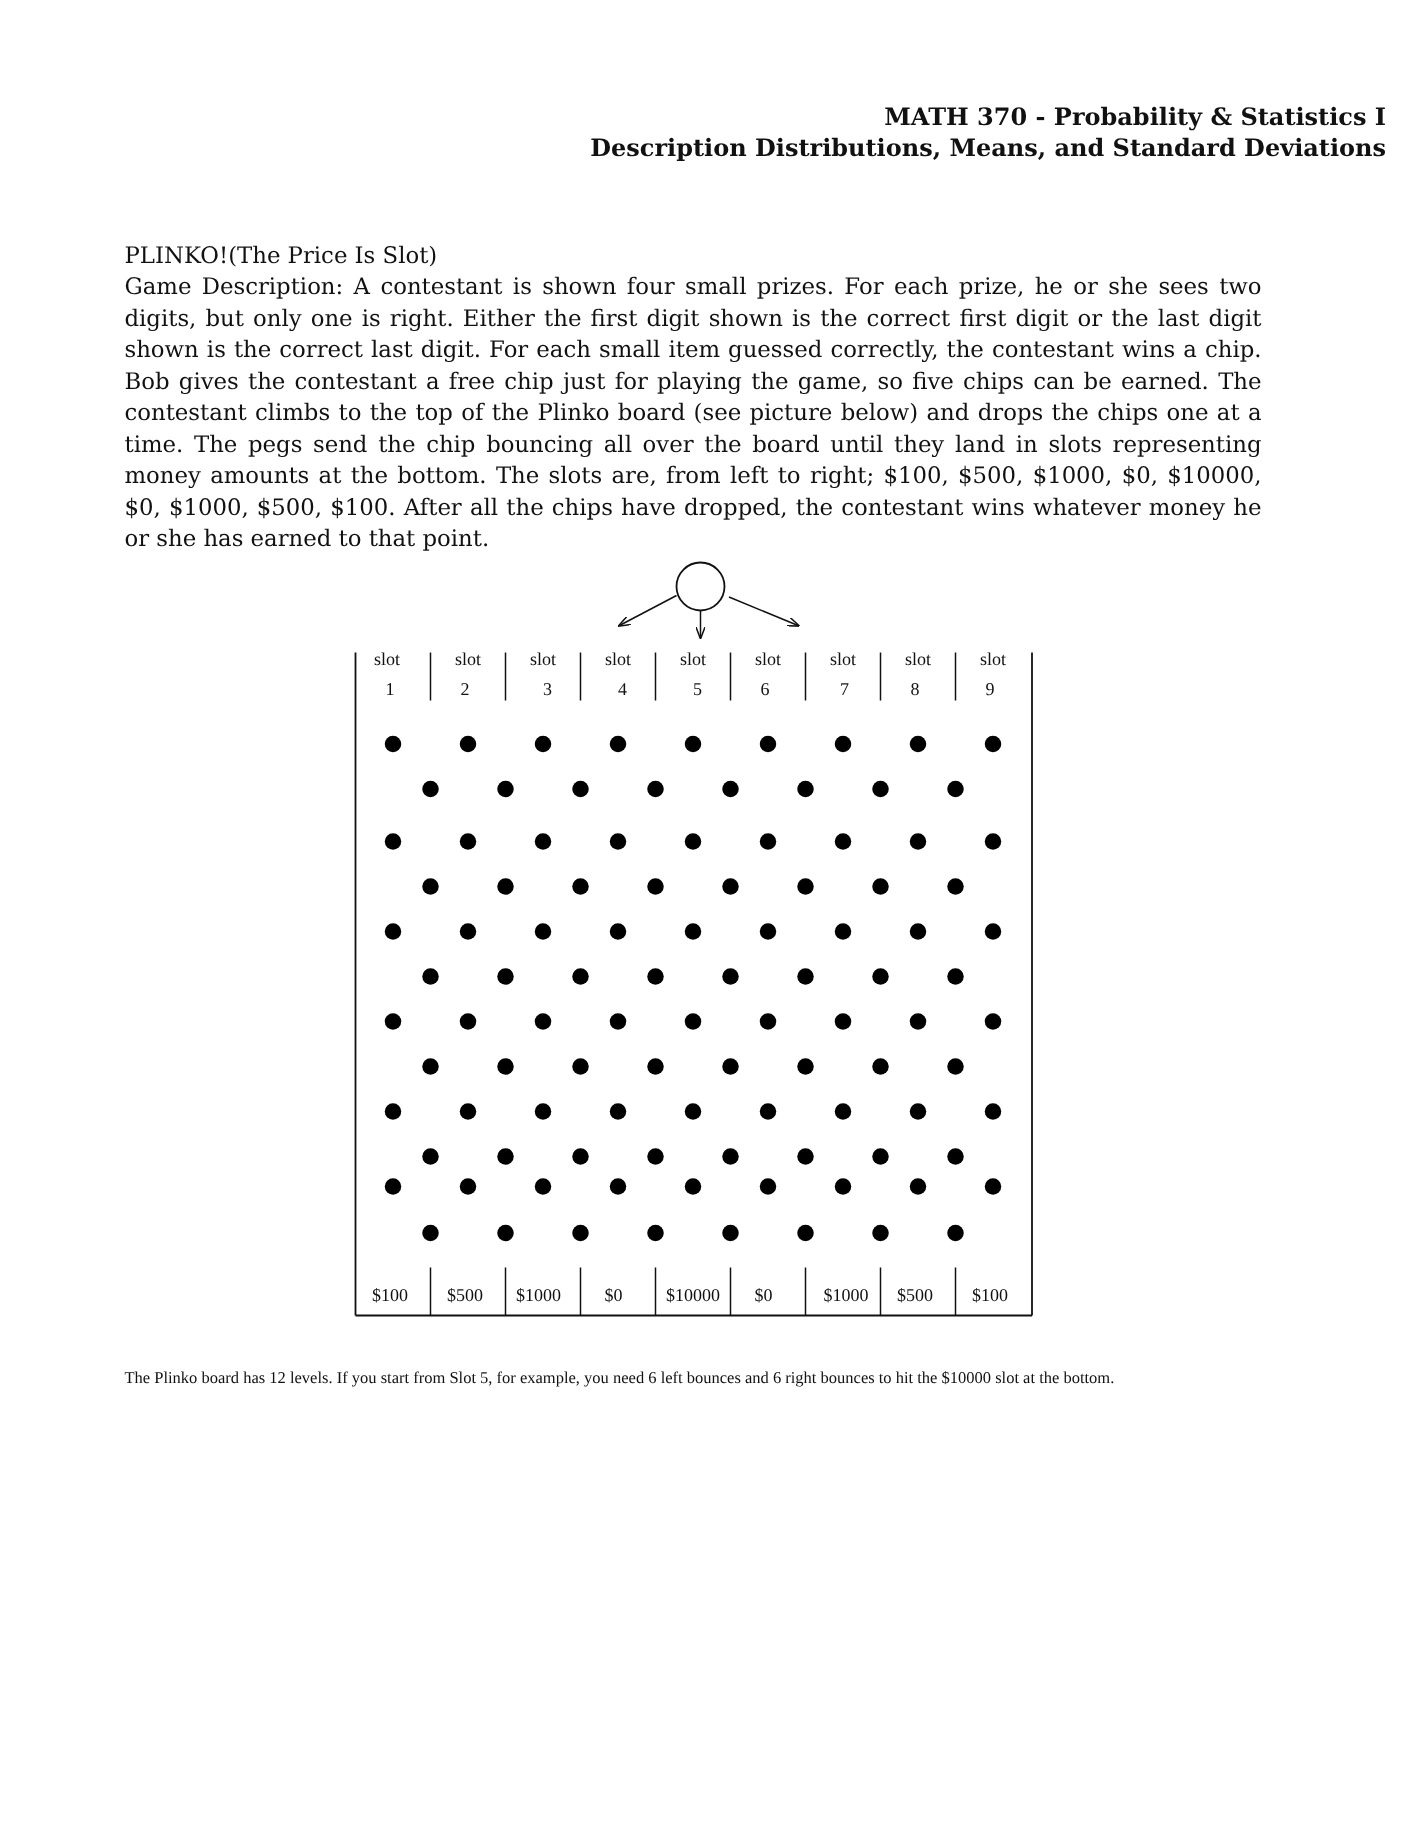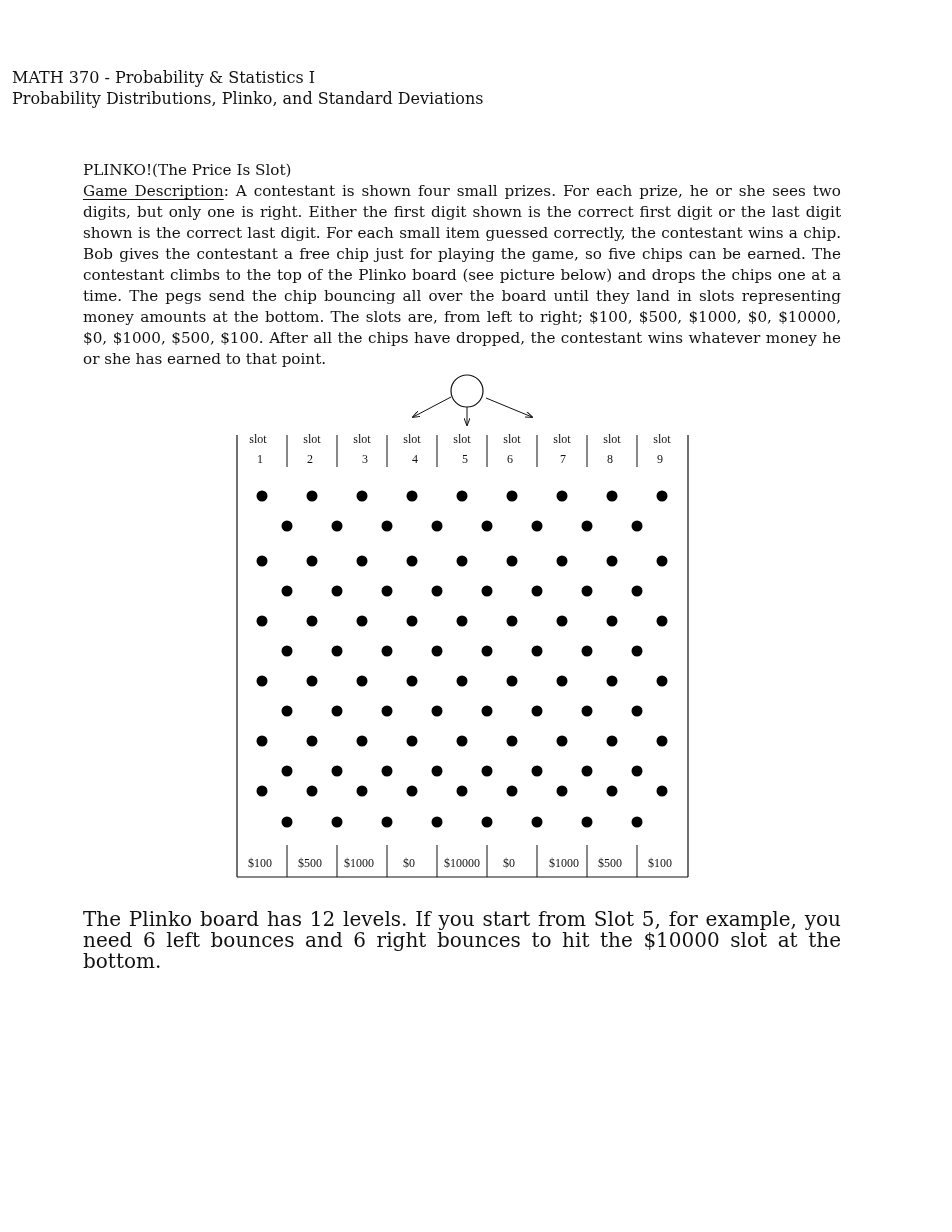--- a/index.html
+++ b/index.html
@@ -1,35 +1,35 @@
 <!DOCTYPE html>
 <html><head>
 <meta charset="utf-8">
 <style>
   html, body { margin: 0; padding: 0; background: #ffffff; }
   body { width: 952px; height: 1232px; position: relative; overflow: hidden;
          font-family: "DejaVu Serif", "Liberation Serif", serif; color: #111; }
-  .title { position: absolute; left: 0; width: 924px; text-align: left;
-           font-weight: normal; font-size: 16px; line-height: 21px; top: 67px; margin-left: 12px; }
+  .title { position: absolute; left: 0; width: 924px; text-align: right;
+           font-weight: bold; font-size: 16px; line-height: 21px; top: 67px; }
   .title div { white-space: nowrap; }
   .section { position: absolute; left: 83px; width: 758px; top: 160px;
              font-size: 15.2px; line-height: 21px; text-align: justify; }
   .section .head { font-weight: normal; }
   .section p { margin: 0; }
-  .u { text-decoration: underline; text-underline-offset: 3px; }
+  .u { text-underline-offset: 3px; }
   .closing { position: absolute; left: 83px; width: 758px; top: 909px;
-             font-size: 20px; line-height: 21px; text-align: justify; }
+             font-size: 11px; line-height: 21px; text-align: justify; font-family: Liberation Serif, serif; }
   svg text { font-family: "Liberation Serif", serif; }
 </style>
 </head>
 <body>
 
 <div class="title">
   <div>MATH 370 - Probability &amp; Statistics I</div>
-  <div>Probability Distributions, Plinko, and Standard Deviations</div>
+  <div>Description Distributions, Means, and Standard Deviations</div>
 </div>
 
 <div class="section">
   <div>
     <span class="head">PLINKO!</span><span>(The Price Is Slot)</span>
   </div>
   <p><span class="u">Game Description</span><span>: A contestant is shown four small prizes. For each prize, he or she sees two digits, but only one is right. Either the first digit shown is the correct first digit or the last digit shown is the correct last digit. For each small item guessed correctly, the contestant wins a chip. Bob gives the contestant a free chip just for playing the game, so five chips can be earned. The contestant climbs to the top of the Plinko board (see picture below) and drops the chips one at a time. The pegs send the chip bouncing all over the board until they land in slots representing money amounts at the bottom. The slots are, from left to right; $100, $500, $1000, $0, $10000, $0, $1000, $500, $100. After all the chips have dropped, the contestant wins whatever money he or she has earned to that point.</span></p>
 </div>
 
 <svg width="952" height="1232" style="position:absolute;left:0;top:0;" xmlns="http://www.w3.org/2000/svg">

